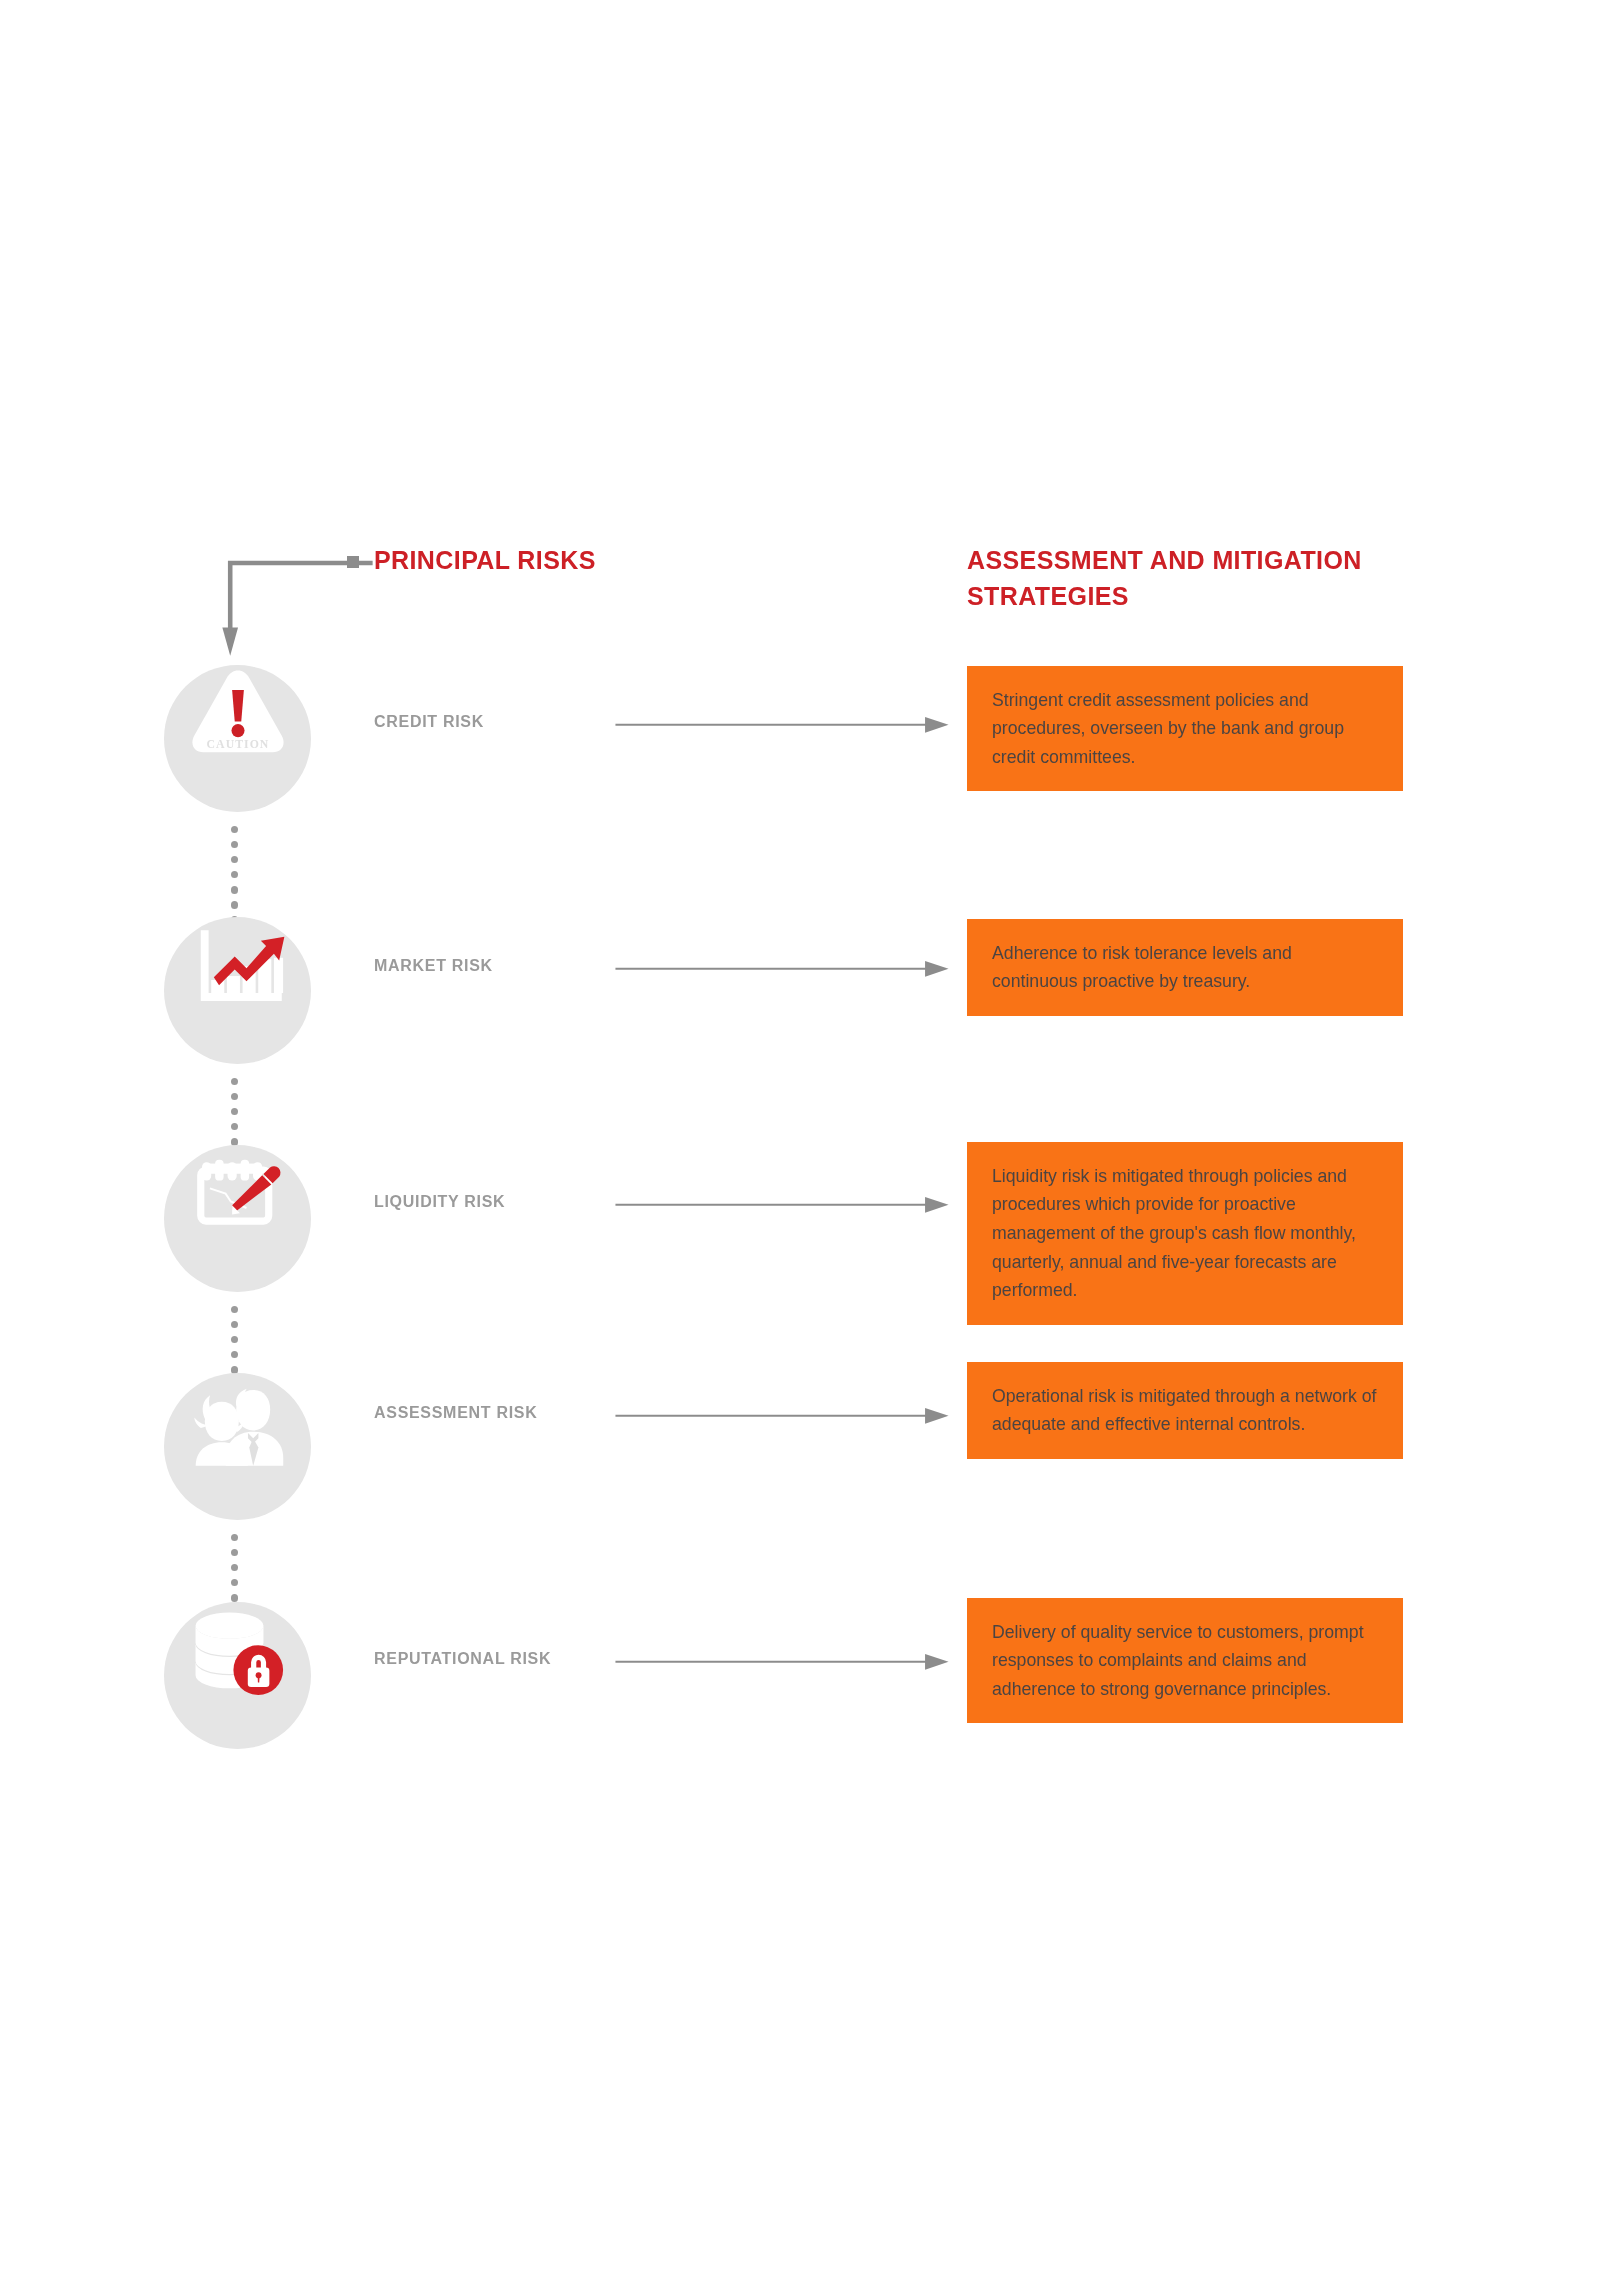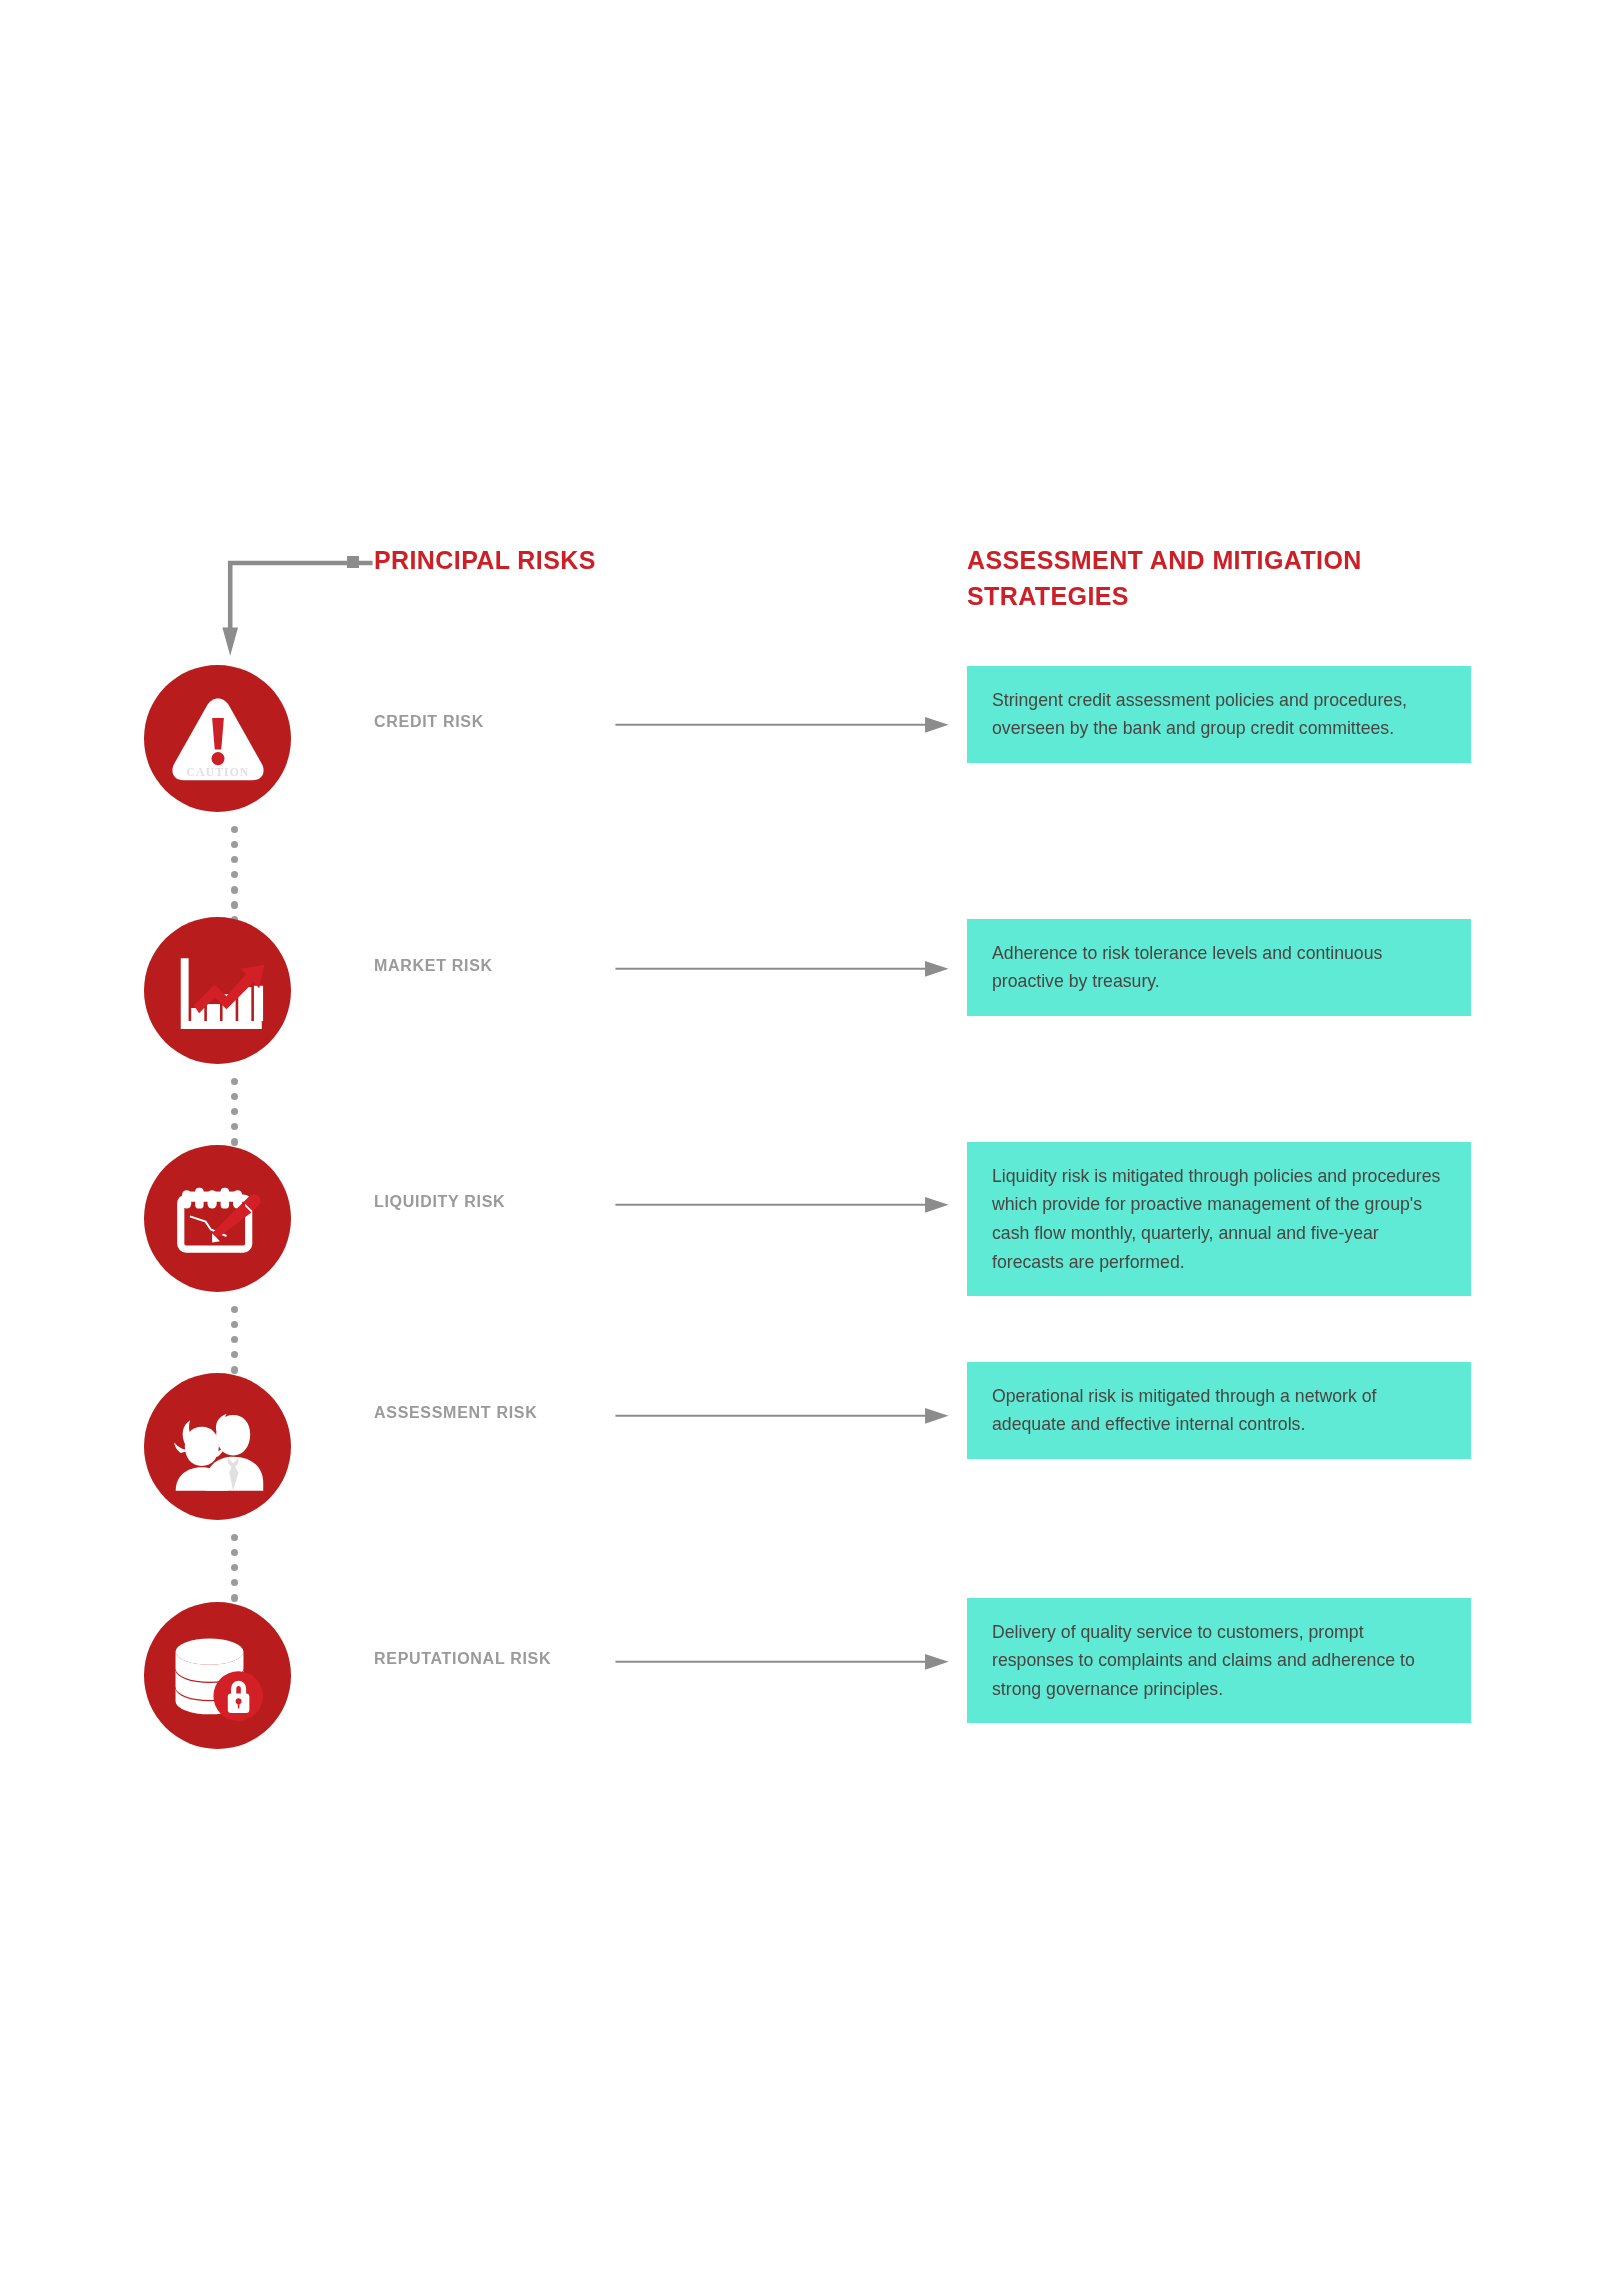--- a/index.html
+++ b/index.html
@@ -49,27 +49,26 @@
   
   .row {
     position: absolute;
     left: 0;
     width: 1623px;
     height: 0;
   }
 
   .circle {
     position: absolute;
-    left: 144px;
+    left: 164px;
     width: 147px;
     height: 147px;
     border-radius: 50%;
-    background: #b91c1c;
+    background: #e5e5e5;
     display: flex;
-    align-items: center;
     justify-content: center;
   }
 
   .risk-label {
     position: absolute;
     left: 374px;
     color: #9a9a9a;
     font-size: 16px;
     font-weight: bold;
     letter-spacing: 0.7px;
@@ -79,22 +78,22 @@
   .arrow {
     position: absolute;
     left: 615px;
     width: 334px;
     height: 19.6px;
   }
 
   .strategy-box {
     position: absolute;
     left: 967px;
-    width: 504px;
-    background: #5eead4;
+    width: 436px;
+    background: #f97316;
     box-sizing: border-box;
     padding: 19.6px 25px;
     color: #4b4442;
     font-size: 17.7px;
     line-height: 1.62;
     font-family: "Liberation Sans", sans-serif;
   }
 
   
   .dots {

